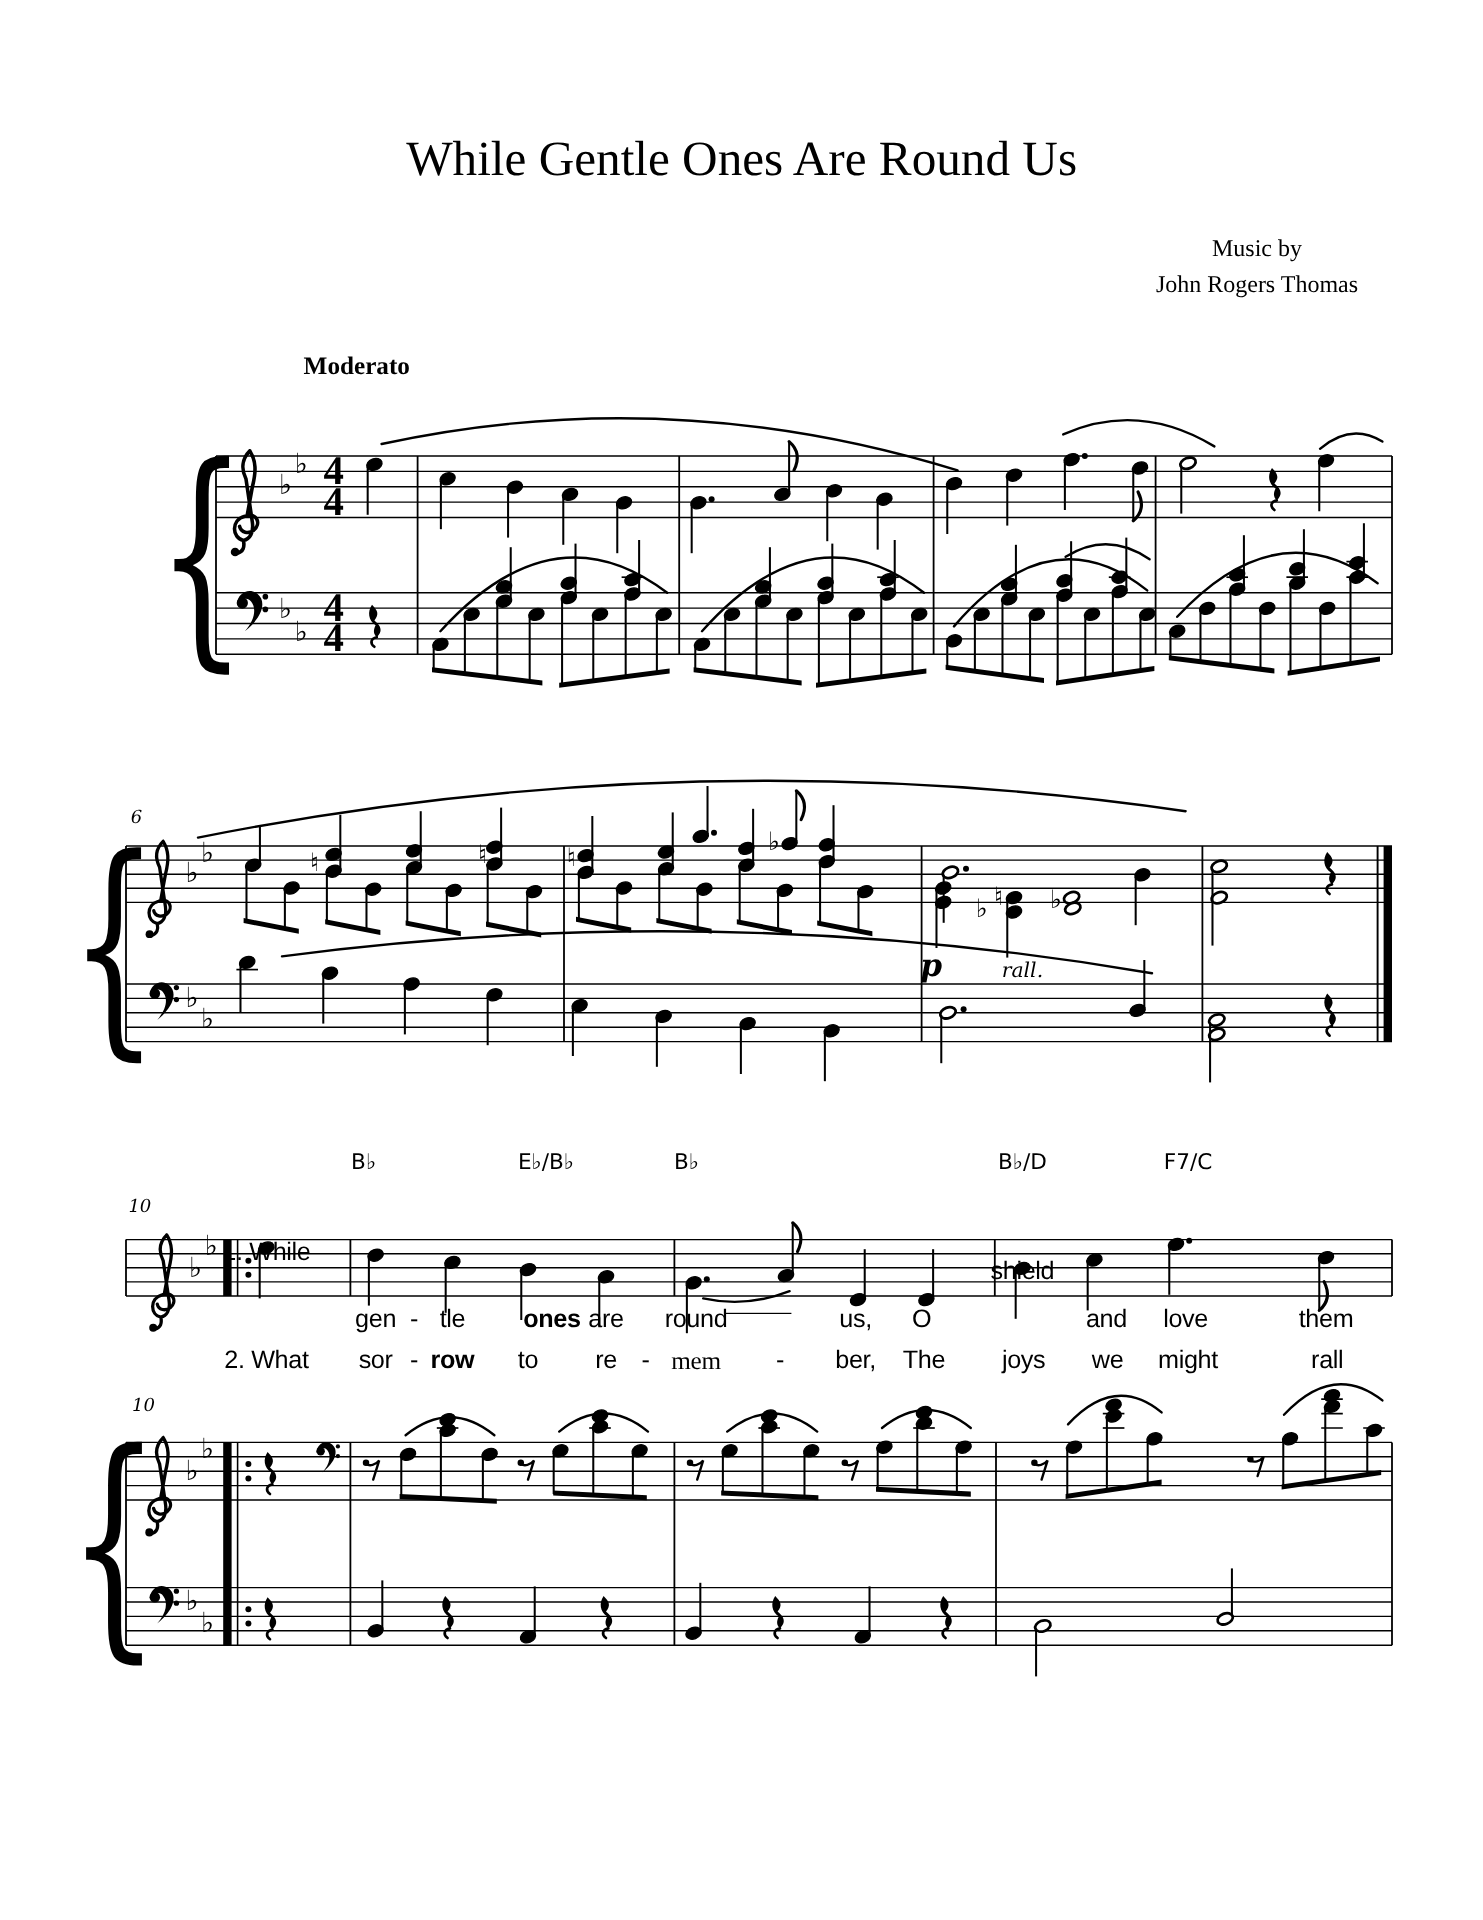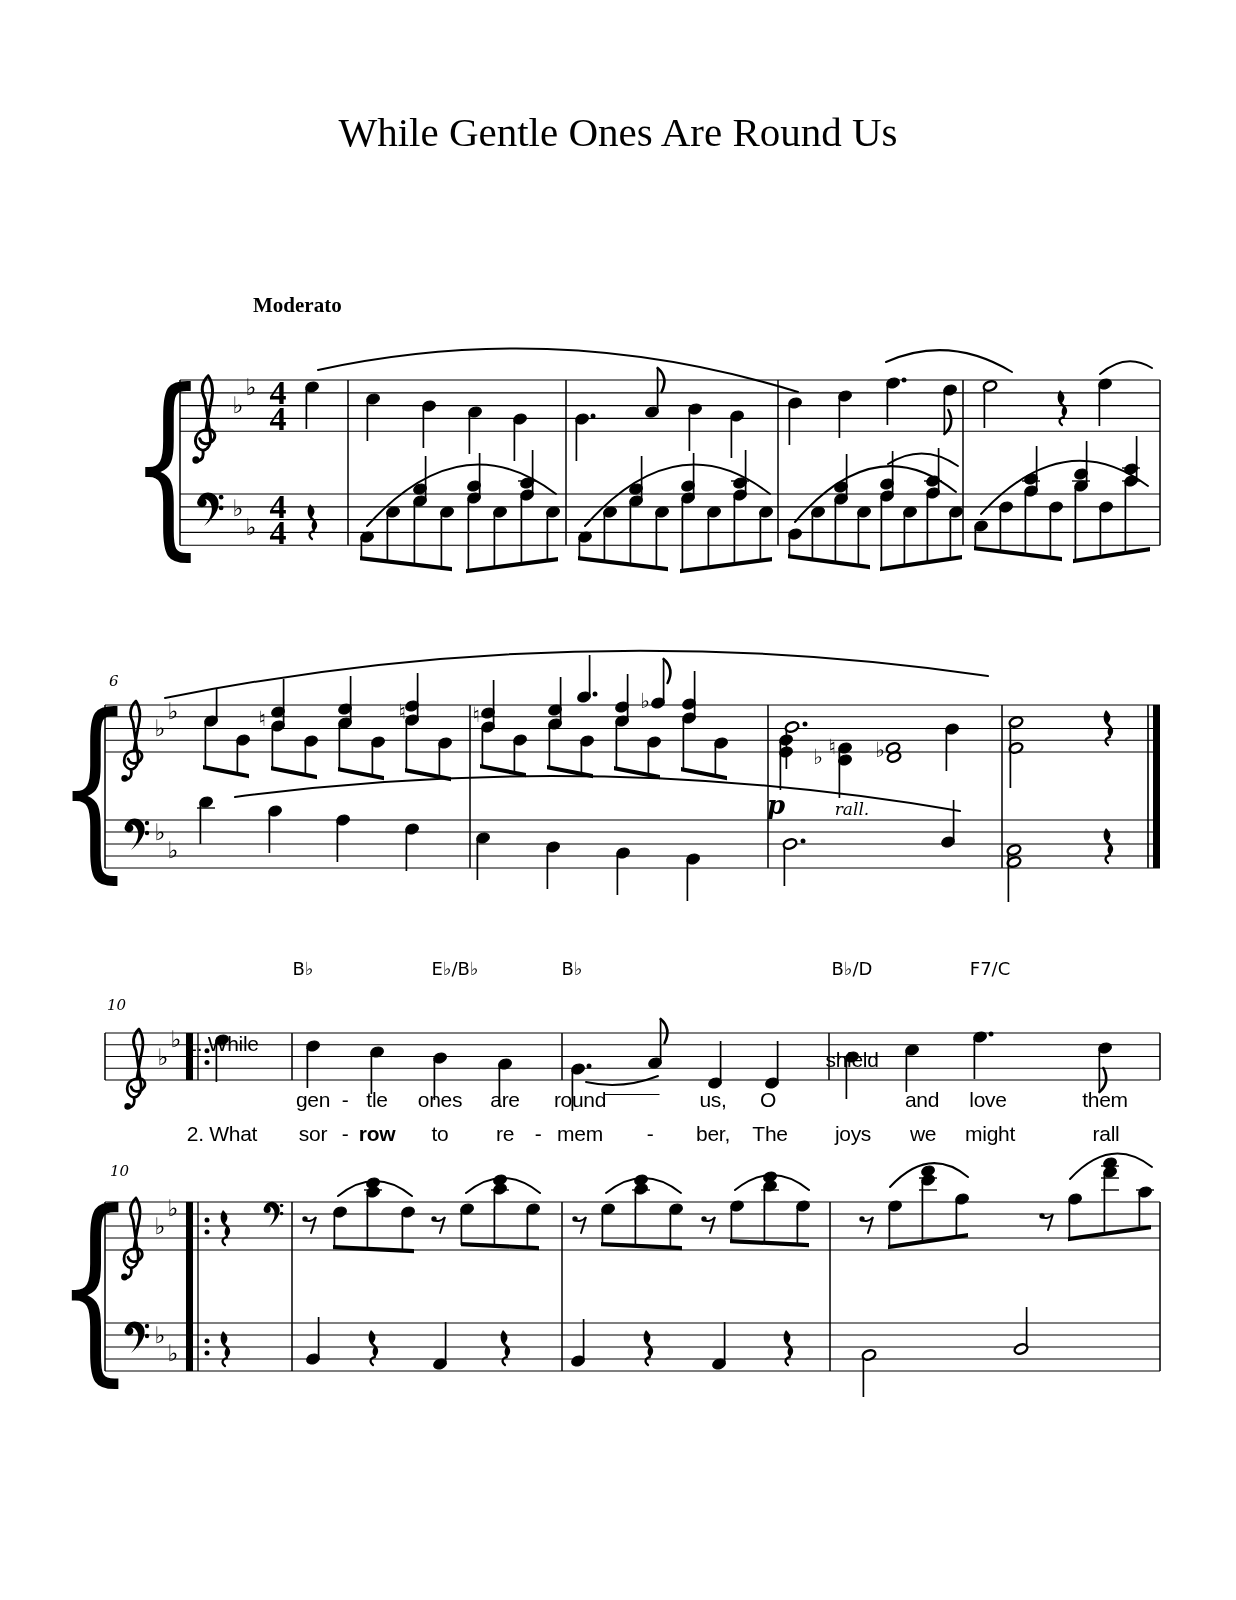--- a/index.html
+++ b/index.html
@@ -545,56 +545,60 @@
       <path d="M 790 1357 C 785 1358 784 1362 788 1365" stroke="#000" fill="none" stroke-width="2.2" stroke-linecap="round"></path>
       <ellipse cx="869" cy="1355" rx="6.6" ry="4.4" fill="#fff" stroke="#000" stroke-width="2.3" transform="rotate(-21 869 1355)"></ellipse>
       <line x1="863.4" y1="1357" x2="863.4" y2="1397" stroke="#000" stroke-width="1.7"></line>
       <ellipse cx="1021" cy="1349" rx="6.6" ry="4.4" fill="#fff" stroke="#000" stroke-width="2.3" transform="rotate(-21 1021 1349)"></ellipse>
       <line x1="1026.6" y1="1347" x2="1026.6" y2="1307" stroke="#000" stroke-width="1.7"></line>
     </svg>
 
   <div class="abs" id="title">While Gentle Ones Are Round Us</div>
 
 
+  <div class="abs credit" id="music-by">
+    <div>Music by</div>
+    <div>John Rogers Thomas</div>
+  </div>
 
   <div class="abs" id="tempo">Moderato</div>
 
   <div id="overlay">
       <div class="abs mnum" style="left: 109px; top: 672px;">6</div>
       <div class="abs mnum" style="left: 107px; top: 996px;">10</div>
       <div class="abs mnum" style="left: 110px; top: 1162px;">10</div>
       <div class="abs chord ctr" style="left: 303px; top: 958px;">B♭</div>
       <div class="abs chord ctr" style="left: 455px; top: 958px;">E♭/B♭</div>
       <div class="abs chord ctr" style="left: 572px; top: 958px;">B♭</div>
       <div class="abs chord ctr" style="left: 852px; top: 958px;">B♭/D</div>
       <div class="abs chord ctr" style="left: 990px; top: 958px;">F7/C</div>
       <div class="abs dyn-p ctr" style="left: 776px; top: 790px;">p</div>
       <div class="abs dyn-rall ctr" style="left: 852px; top: 799px;">rall.</div>
       <div class="abs lyr ctr" style="left: 222px; top: 1032px;">1. While</div>
       <div class="abs lyr ctr" style="left: 313px; top: 1088px;">gen</div>
       <div class="abs lyr ctr" style="left: 345px; top: 1088px;">-</div>
       <div class="abs lyr ctr" style="left: 377px; top: 1088px;">tle</div>
-      <div class="abs lyr ctr" style="left: 440px; top: 1088px;">ones</div>
+      <div class="abs lyr ctr" style="left: 460px; top: 1088px; font-weight: bold;">ones</div>
       <div class="abs lyr ctr" style="left: 505px; top: 1088px;">are</div>
       <div class="abs lyr ctr" style="left: 580px; top: 1088px;">round</div>
       <div class="abs lyrext ctr" style="left: 632px; top: 1074px; width: 55px;"></div>
       <div class="abs lyr ctr" style="left: 713px; top: 1088px;">us,</div>
       <div class="abs lyr ctr" style="left: 768px; top: 1088px;">O</div>
       <div class="abs lyr ctr" style="left: 852px; top: 1048px;">shield</div>
       <div class="abs lyr ctr" style="left: 922px; top: 1088px;">and</div>
       <div class="abs lyr ctr" style="left: 988px; top: 1088px;">love</div>
       <div class="abs lyr ctr" style="left: 1105px; top: 1088px;">them</div>
       <div class="abs lyr ctr" style="left: 222px; top: 1122px;">2. What</div>
       <div class="abs lyr ctr" style="left: 313px; top: 1122px;">sor</div>
       <div class="abs lyr ctr" style="left: 345px; top: 1122px;">-</div>
       <div class="abs lyr ctr" style="left: 377px; top: 1122px; font-weight: bold;">row</div>
       <div class="abs lyr ctr" style="left: 440px; top: 1122px;">to</div>
       <div class="abs lyr ctr" style="left: 505px; top: 1122px;">re</div>
       <div class="abs lyr ctr" style="left: 538px; top: 1122px;">-</div>
-      <div class="abs lyr ctr" style="left: 580px; top: 1122px;">mem</div>
+      <div class="abs lyr ctr" style="left: 580px; top: 1122px; font-family: Liberation Serif, serif;">mem</div>
       <div class="abs lyr ctr" style="left: 650px; top: 1122px;">-</div>
       <div class="abs lyr ctr" style="left: 713px; top: 1122px;">ber,</div>
       <div class="abs lyr ctr" style="left: 770px; top: 1122px;">The</div>
       <div class="abs lyr ctr" style="left: 853px; top: 1122px;">joys</div>
       <div class="abs lyr ctr" style="left: 923px; top: 1122px;">we</div>
       <div class="abs lyr ctr" style="left: 990px; top: 1122px;">might</div>
       <div class="abs lyr ctr" style="left: 1106px; top: 1122px;">rall</div>
     </div>
 
 </div>

